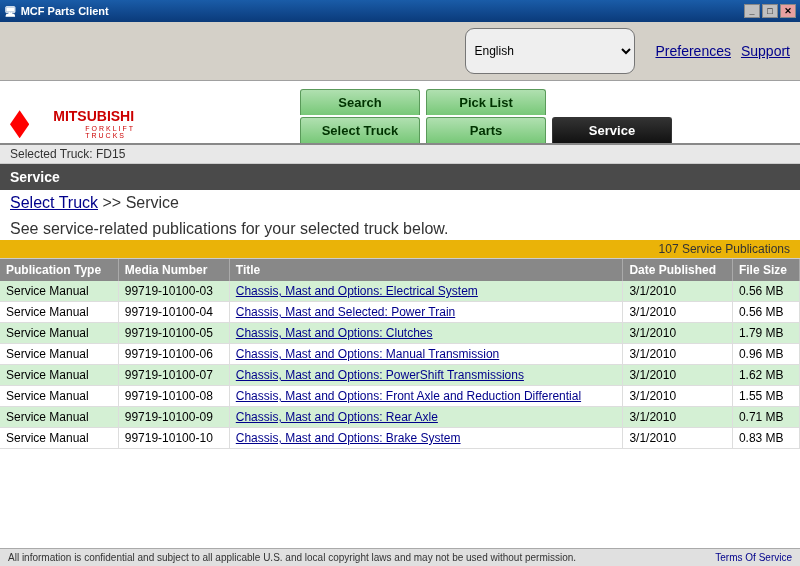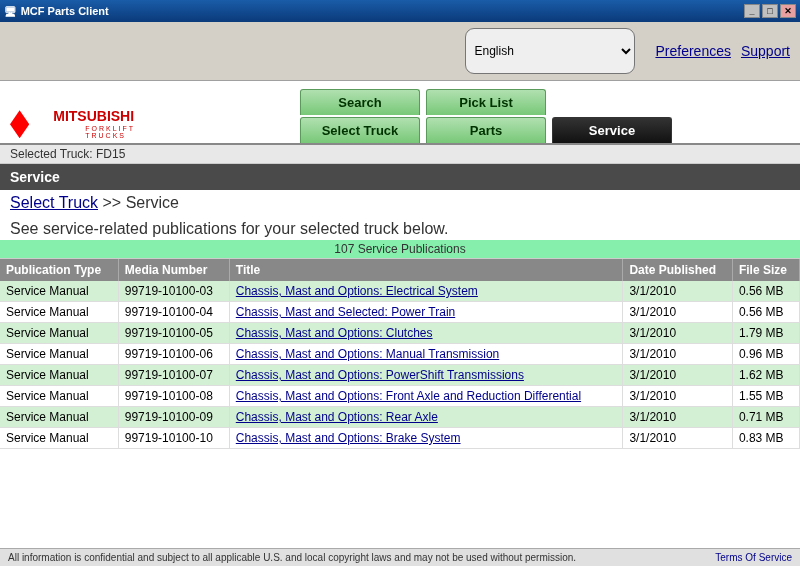--- a/index.html
+++ b/index.html
@@ -177,25 +177,25 @@
     
     #pub-desc {
       padding: 4px 10px 2px;
       font-size: 16px;
       color: #333;
       background: white;
     }
 
     
     #pub-count {
-      text-align: center;
-      padding: 2px 24px;
+      text-align: right;
+      padding: 2px 10px;
       font-size: 12px;
       color: #333;
-      background: #86efac;
+      background: #eab308;
     }
 
     
     #pub-table-container {
       flex: 1;
       overflow-y: auto;
       border-top: 1px solid #ccc;
     }
     table {
       width: 100%;

